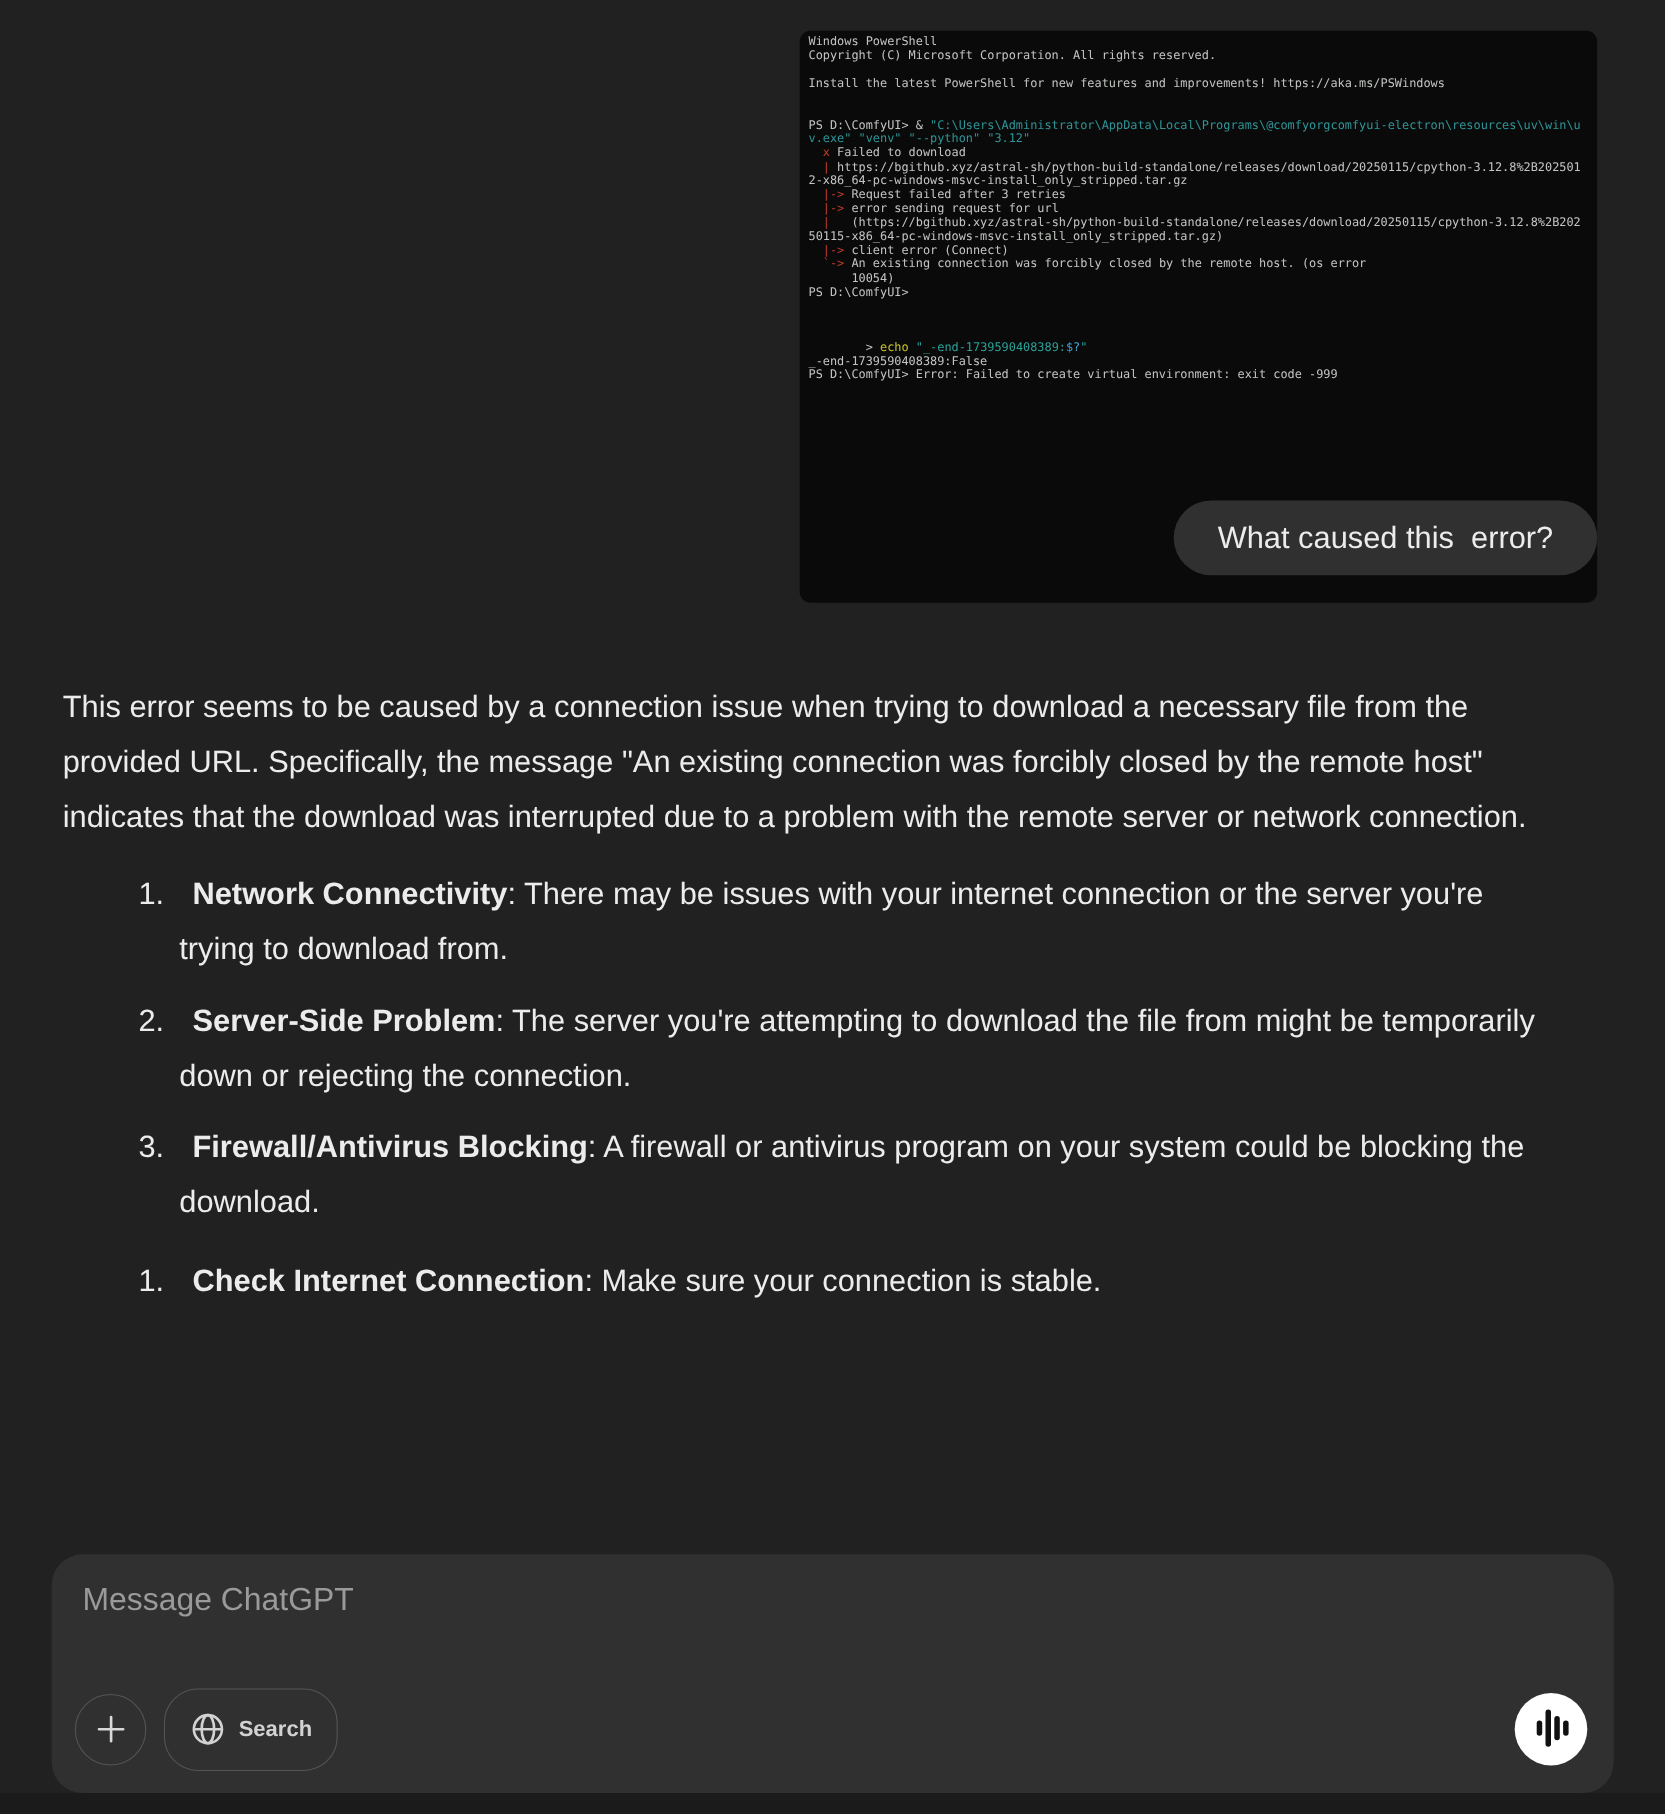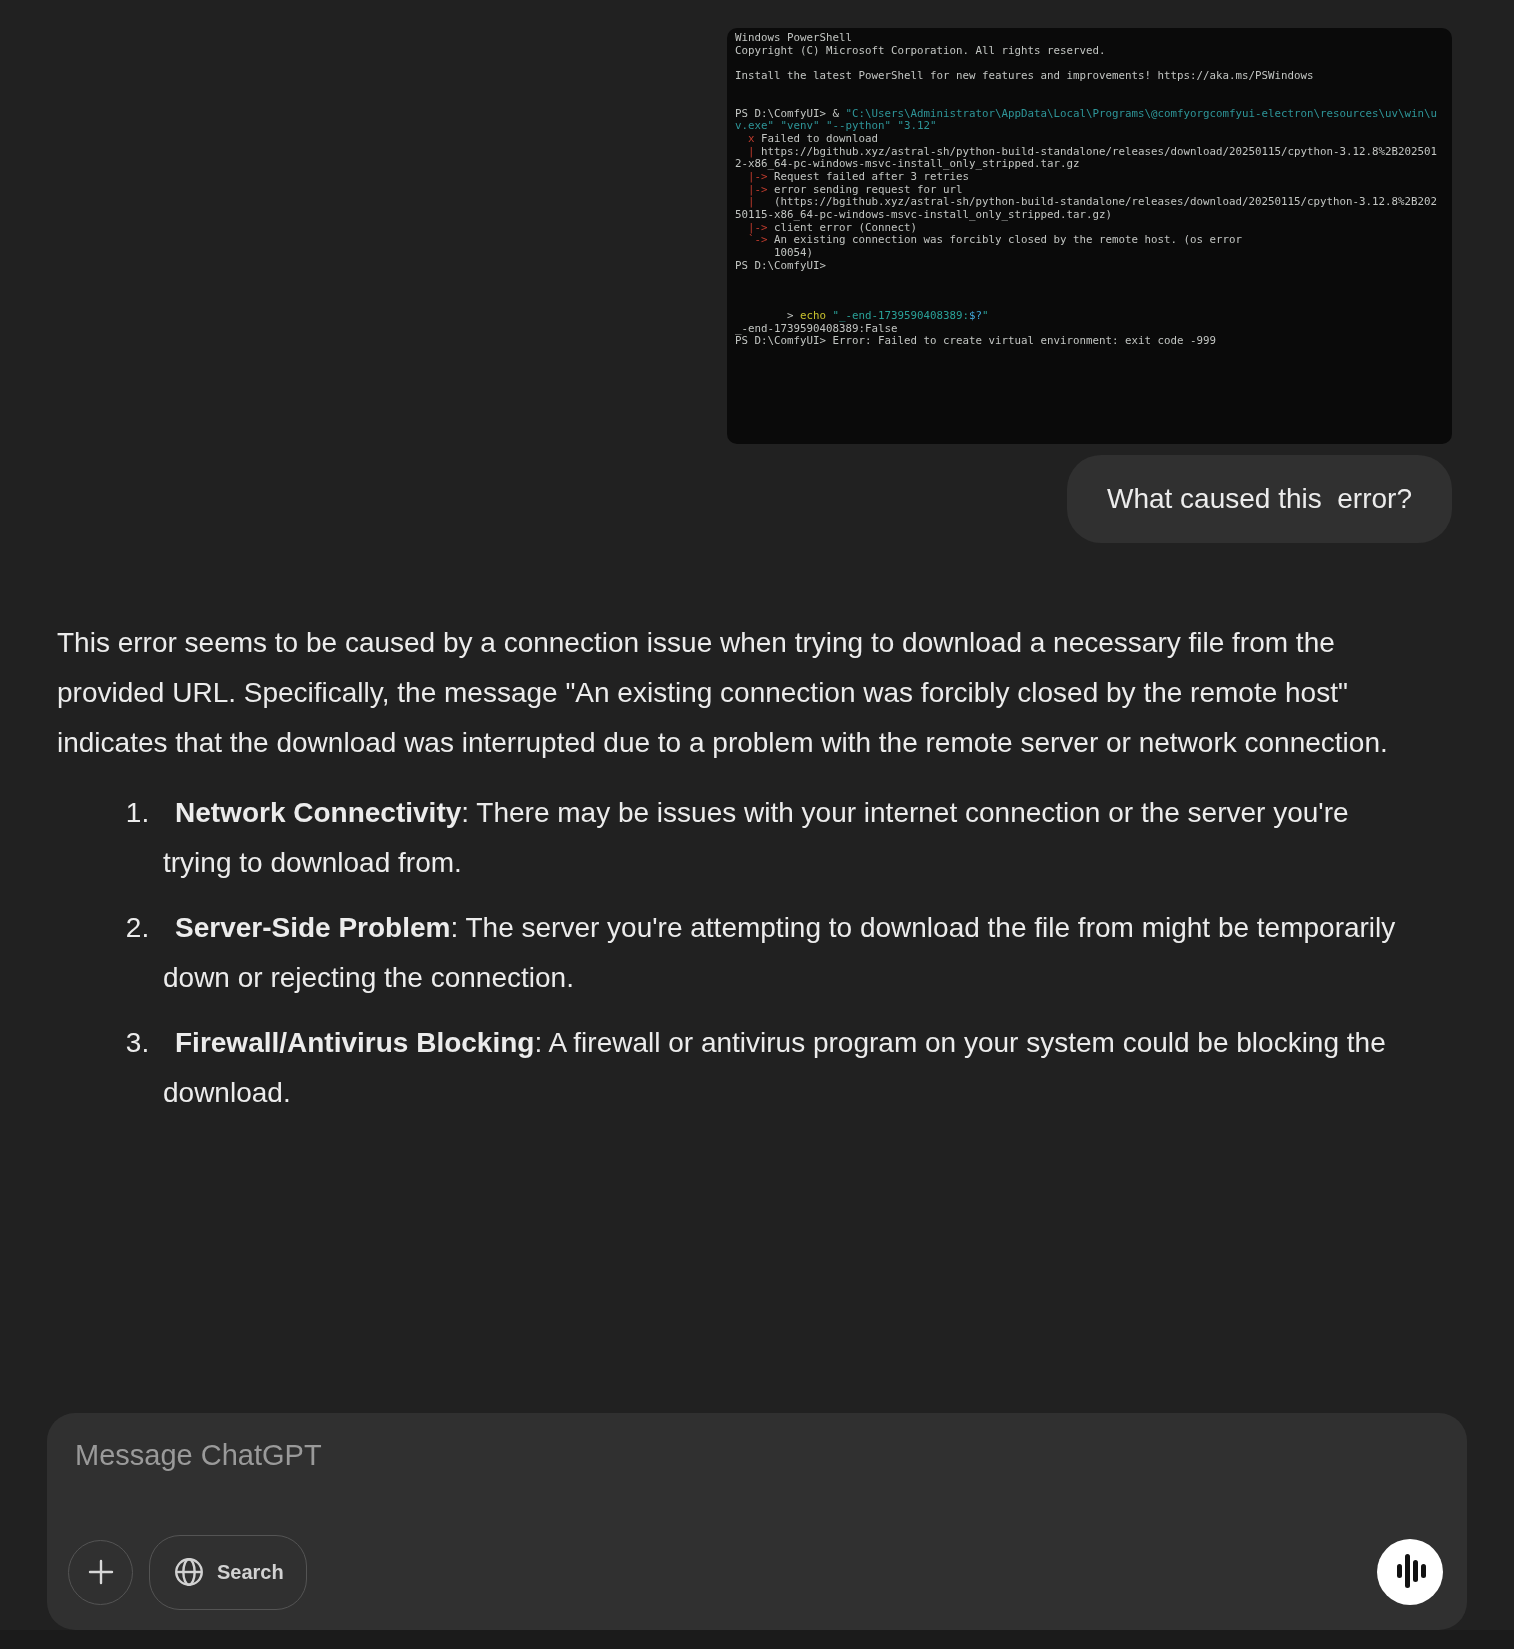--- a/index.html
+++ b/index.html
@@ -7,39 +7,39 @@
     width:1514px;height:1649px;position:relative;overflow:hidden;
     background:#212121;
     font-family:"Liberation Sans", sans-serif;
     color:#ececec;
   }
   
   .chat-clip{position:absolute;left:0;top:0;width:1514px;height:1362px;overflow:hidden;}
 
   
   .terminal{
-    position:absolute;left:727px;top:28px;width:725px;height:416px;
+    position:absolute;left:727px;top:28px;width:725px;height:520px;
     background:#0a0a0a;border-radius:10px;overflow:hidden;
     padding:4px 8px;box-sizing:border-box;
   }
   .terminal .tl{
     white-space:pre;height:12.65px;line-height:12.65px;
     font-family:"DejaVu Sans Mono", monospace;font-size:10.8px;
     color:#c2c5c2;filter:blur(.4px);
   }
   .ts-d{color:#c2c5c2;}
   .ts-p{color:#2e9598;}
   .ts-r{color:#c13c2e;}
   .ts-y{color:#c8c22e;}
   .ts-g{color:#2aa198;}
   .ts-b{color:#41a6d9;}
 
   
   .user-bubble{
-    position:absolute;top:455px;right:62px;height:88px;
+    position:absolute;top:455px;right:62px;height:68px;
     background:#303030;border-radius:34px;
     display:flex;align-items:center;padding:0 40px;
     font-size:28px;color:#ececec;white-space:pre-wrap;
   }
 
   
   .assistant{position:absolute;left:57px;top:618px;width:1340px;font-size:28px;line-height:50px;color:#ececec;}
   .assistant p{margin:0;}
   .assistant .intro{margin-bottom:20px;}
   .assistant .lead{margin-bottom:10px;}
@@ -118,20 +118,23 @@
     <span>What caused this  error?</span>
   </div>
 
   <div class="assistant">
     <p class="intro">This error seems to be caused by a connection issue when trying to download a necessary file from the provided URL. Specifically, the message "An existing connection was forcibly closed by the remote host" indicates that the download was interrupted due to a problem with the remote server or network connection.</p>
     <ol id="causes-list">
         <li><strong>Network Connectivity</strong>: There may be issues with your internet connection or the server you're trying to download from.</li>
         <li><strong>Server-Side Problem</strong>: The server you're attempting to download the file from might be temporarily down or rejecting the connection.</li>
         <li><strong>Firewall/Antivirus Blocking</strong>: A firewall or antivirus program on your system could be blocking the download.</li>
       </ol>
+    <ol class="steps" id="steps-list">
+        <li><strong>Check Internet Connection</strong>: Make sure your connection is stable.</li>
+      </ol>
   </div>
 
 </div>
 
 <div class="composer">
   <div class="placeholder">Message ChatGPT</div>
   <div class="composer-row">
 
     <button class="circle-btn">
       <span>

